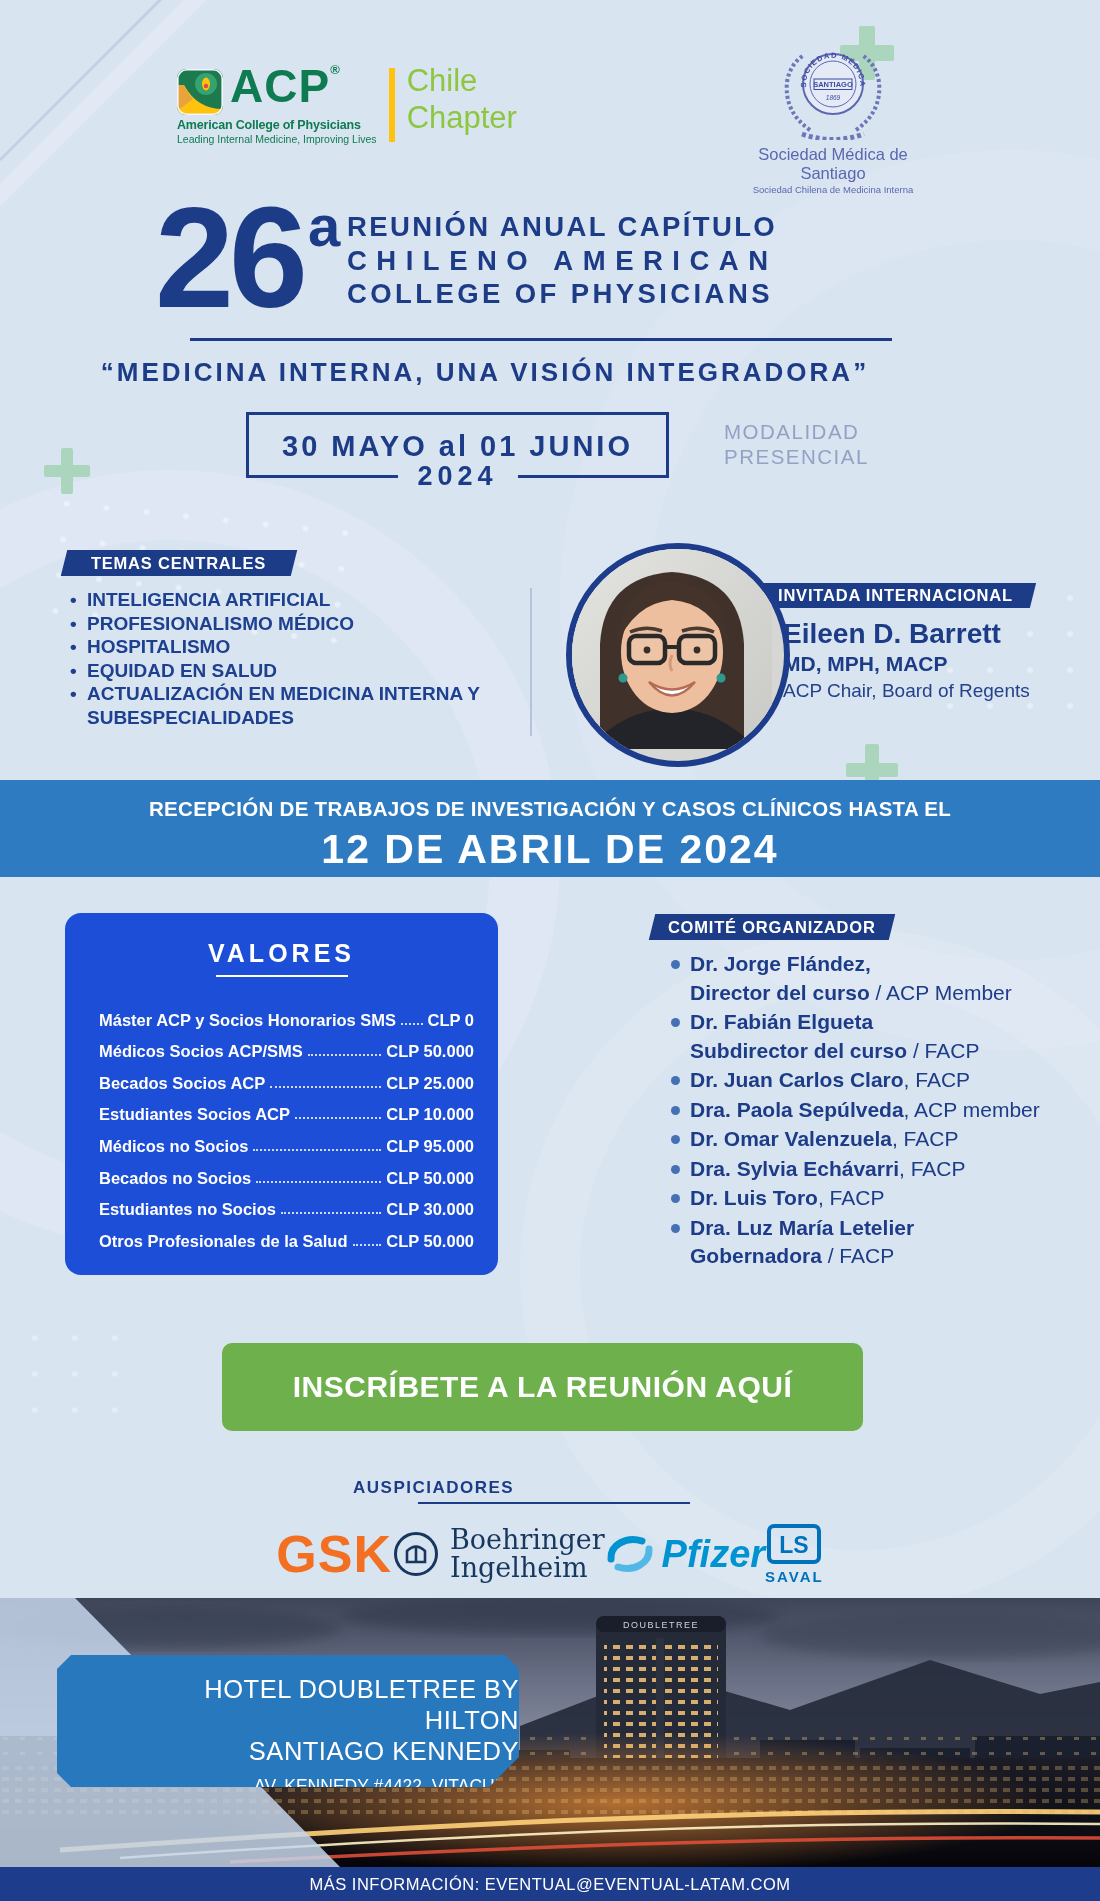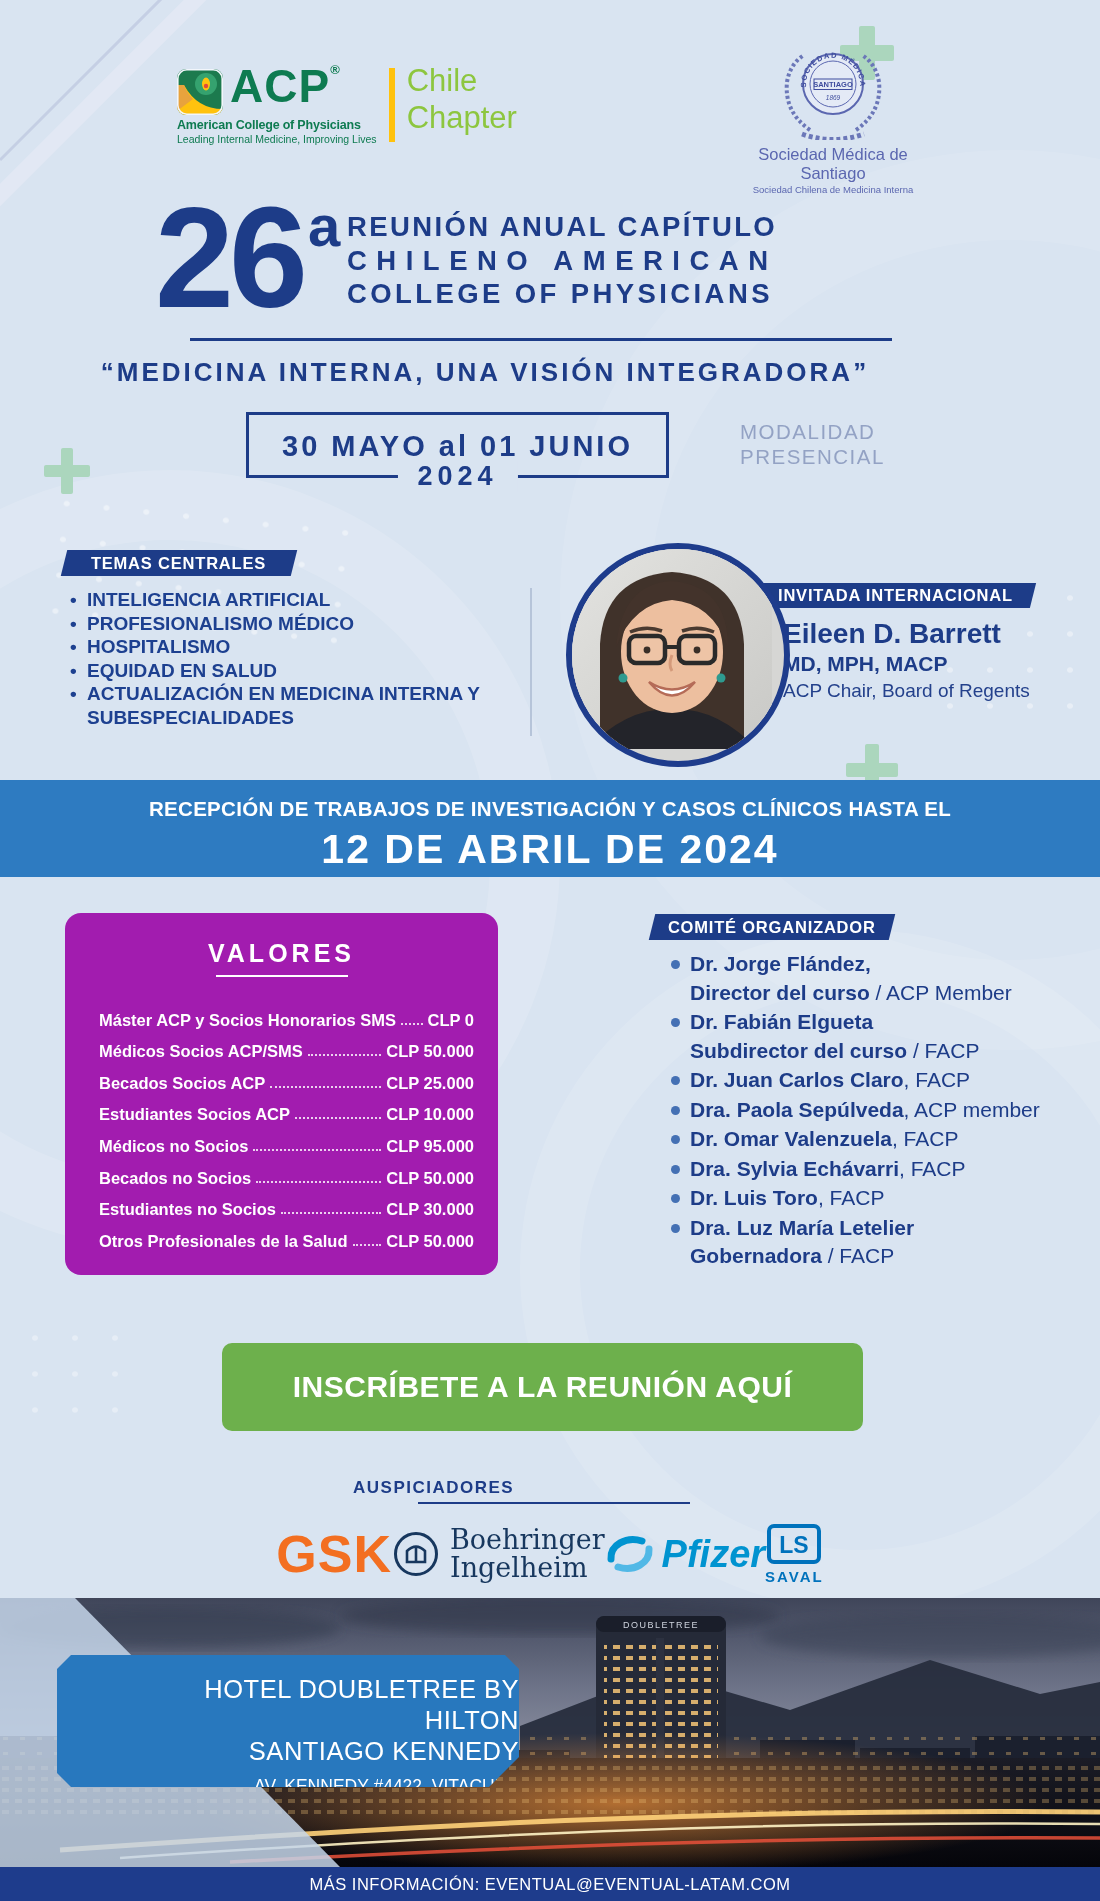--- a/index.html
+++ b/index.html
@@ -44,21 +44,21 @@
   .title-lines{left:347px;top:210px;width:412px;font-weight:700;font-size:27.5px;line-height:33.5px;white-space:nowrap;}
   .tl1{letter-spacing:2.4px;} .tl2{letter-spacing:9.5px;} .tl3{letter-spacing:3.4px;}
   .hr{left:190px;top:338px;width:702px;height:3px;background:#1d3c88;}
   .quote{left:30px;top:357px;width:910px;text-align:center;font-size:26px;font-weight:700;letter-spacing:3px;white-space:nowrap;}
 
   
   .date-box{left:246px;top:412px;width:417px;height:60px;border:3px solid #1d3c88;}
   .dates{text-align:center;margin-top:15px;font-size:29px;font-weight:700;letter-spacing:3px;}
   .year{position:absolute;left:50%;bottom:-17px;transform:translateX(-50%);background:#d9e4f1;
         padding:0 20px;font-size:27px;font-weight:700;letter-spacing:5px;}
-  .modality{left:740px;top:419px;font-size:20.5px;line-height:25px;color:#93a2c4;letter-spacing:1.5px;font-weight:500;}
+  .modality{left:724px;top:419px;font-size:20.5px;line-height:25px;color:#93a2c4;letter-spacing:1.5px;font-weight:500;}
 
   
   .sk{position:absolute;height:26px;background:#1d3c88;color:#fff;transform:skewX(-14deg);
       display:flex;align-items:center;justify-content:center;}
   .sk span{transform:skewX(14deg);font-size:16.5px;font-weight:700;letter-spacing:0.8px;white-space:nowrap;}
 
   
   .temas-banner{left:64px;top:550px;width:230px;}
   .temas-list{left:70px;top:588px;width:430px;list-style:none;margin:0;padding:0;}
   .temas-list li{position:relative;padding-left:17px;font-size:19px;font-weight:700;line-height:23.5px;color:#1d4090;}
@@ -72,21 +72,21 @@
   .inv-name{left:783px;top:618px;font-size:28px;font-weight:700;}
   .inv-cred{left:783px;top:652px;font-size:21px;font-weight:700;}
   .inv-role{left:783px;top:680px;font-size:19px;font-weight:400;color:#24418c;}
 
   
   .reception{left:0;top:780px;width:1100px;height:97px;background:#2e7bc1;color:#fff;text-align:center;z-index:3;}
   .r1{margin-top:17px;font-size:20.5px;font-weight:700;letter-spacing:0.3px;}
   .r2{margin-top:5px;font-size:41px;font-weight:700;letter-spacing:2px;}
 
   
-  .valores{left:65px;top:913px;width:433px;height:362px;background:#a21caf;border-radius:16px;color:#fff;z-index:3;}
+  .valores{left:65px;top:913px;width:433px;height:362px;background:#1d4ed8;border-radius:16px;color:#fff;z-index:3;}
   .valores-h{margin-top:26px;text-align:center;font-size:25px;font-weight:600;letter-spacing:4px;}
   .valores-u{width:132px;height:2px;background:#fff;margin:7px auto 0;}
   .vrows{margin:21px 24px 0 34px;}
   .vrow{display:flex;align-items:flex-end;height:31.6px;}
   .vlabel,.vval{font-size:16.5px;font-weight:700;white-space:nowrap;}
   .vdots{flex:1;border-bottom:2px dotted rgba(255,255,255,.8);margin:0 5px 5px 5px;min-width:8px;}
 
   
   .comite-banner{left:652px;top:914px;width:240px;}
   .comite-list{left:671px;top:950px;width:430px;}

